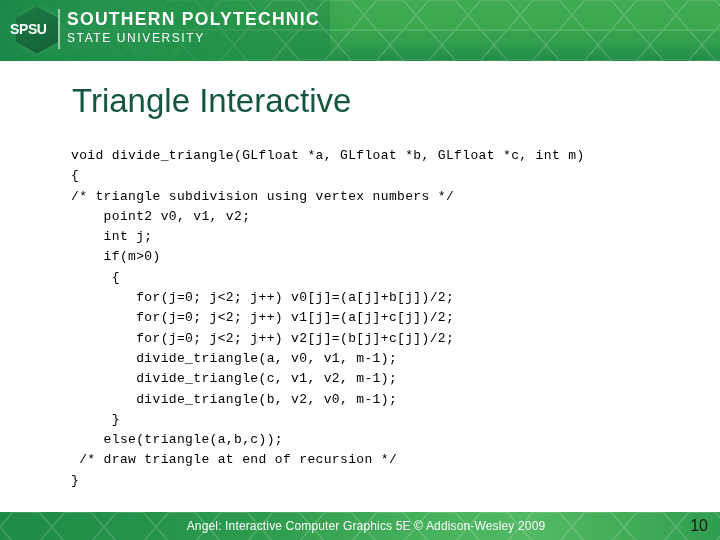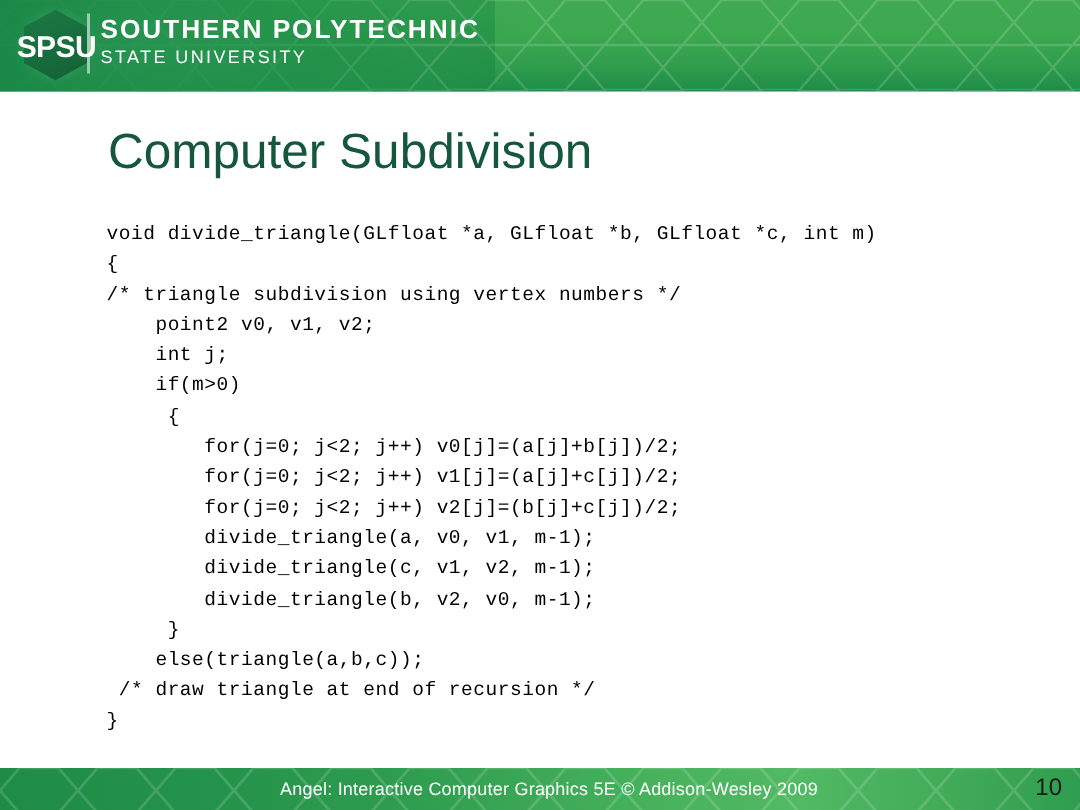--- a/index.html
+++ b/index.html
@@ -79,25 +79,25 @@
   .logo-hex-glow {
     position: absolute;
     left: -3px; top: -4px;
     width: 60px; height: 60px;
     background: radial-gradient(circle at 50% 50%, rgba(255,255,255,0.22) 0%, rgba(255,255,255,0) 62%);
   }
   .logo-text {
     position: absolute;
     left: 0; top: 17px;
     width: 54px;
-    text-align: right;
+    text-align: left;
     color: #ffffff;
     font-family: "Liberation Sans", sans-serif;
     font-weight: bold;
-    font-size: 20px;
+    font-size: 14px;
     letter-spacing: -0.4px;
   }
   .logo-divider {
     position: absolute;
     left: 58px; top: 9px;
     width: 2px; height: 40px;
     background: rgba(255,255,255,0.55);
   }
   .univ-name {
     position: absolute;
@@ -218,21 +218,21 @@
     </div>
 
     <div class="logo-divider"></div>
 
     <div class="univ-name">
       <div class="univ-line1">SOUTHERN POLYTECHNIC</div>
       <div class="univ-line2">STATE UNIVERSITY</div>
     </div>
   </div>
 
-  <div class="slide-title">Computer Subdivision</div>
+  <div class="slide-title">Triangle Interactive</div>
 
   <div class="code-body"><div class="code-line">void divide_triangle(GLfloat *a, GLfloat *b, GLfloat *c, int m)</div><div class="code-line">{</div><div class="code-line">/* triangle subdivision using vertex numbers */</div><div class="code-line">    point2 v0, v1, v2;</div><div class="code-line">    int j;</div><div class="code-line">    if(m&gt;0)</div><div class="code-line">     {</div><div class="code-line">        for(j=0; j&lt;2; j++) v0[j]=(a[j]+b[j])/2;</div><div class="code-line">        for(j=0; j&lt;2; j++) v1[j]=(a[j]+c[j])/2;</div><div class="code-line">        for(j=0; j&lt;2; j++) v2[j]=(b[j]+c[j])/2;</div><div class="code-line">        divide_triangle(a, v0, v1, m-1);</div><div class="code-line">        divide_triangle(c, v1, v2, m-1);</div><div class="code-line">        divide_triangle(b, v2, v0, m-1);</div><div class="code-line">     }</div><div class="code-line">    else(triangle(a,b,c));</div><div class="code-line"> /* draw triangle at end of recursion */</div><div class="code-line">}</div></div>
 
   <div class="footer-band">
     <svg class="hex-pattern" viewBox="0 0 720 28" preserveAspectRatio="none">
       <defs>
         <pattern id="hexftr" width="52" height="60" patternUnits="userSpaceOnUse">
           <path d="M13 0 L39 0 L52 15 L39 30 L13 30 L0 15 Z
                    M39 30 L65 30 L78 45 L65 60 L39 60 L26 45 Z
                    M-13 30 L13 30 L26 45 L13 60 L-13 60 L-26 45 Z" fill="none" stroke="#ffffff" stroke-width="1.8" stroke-opacity="0.5"></path>

